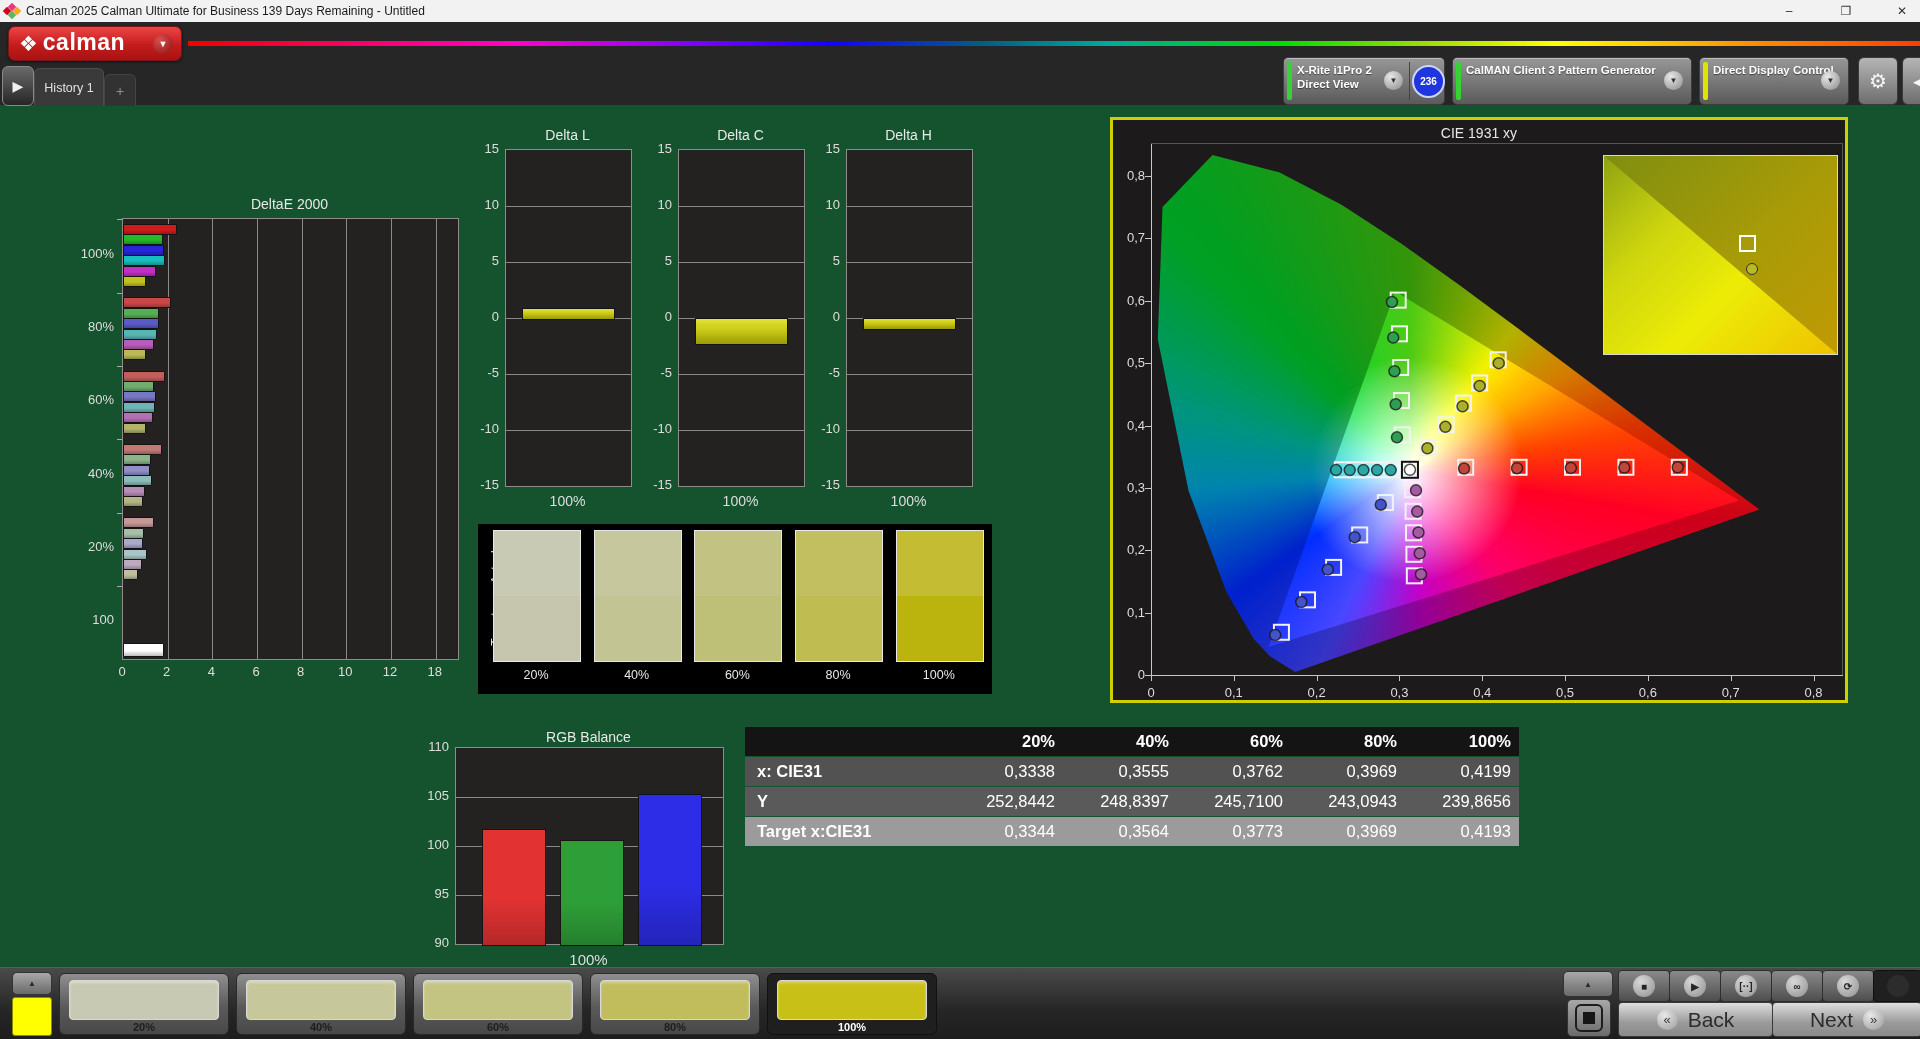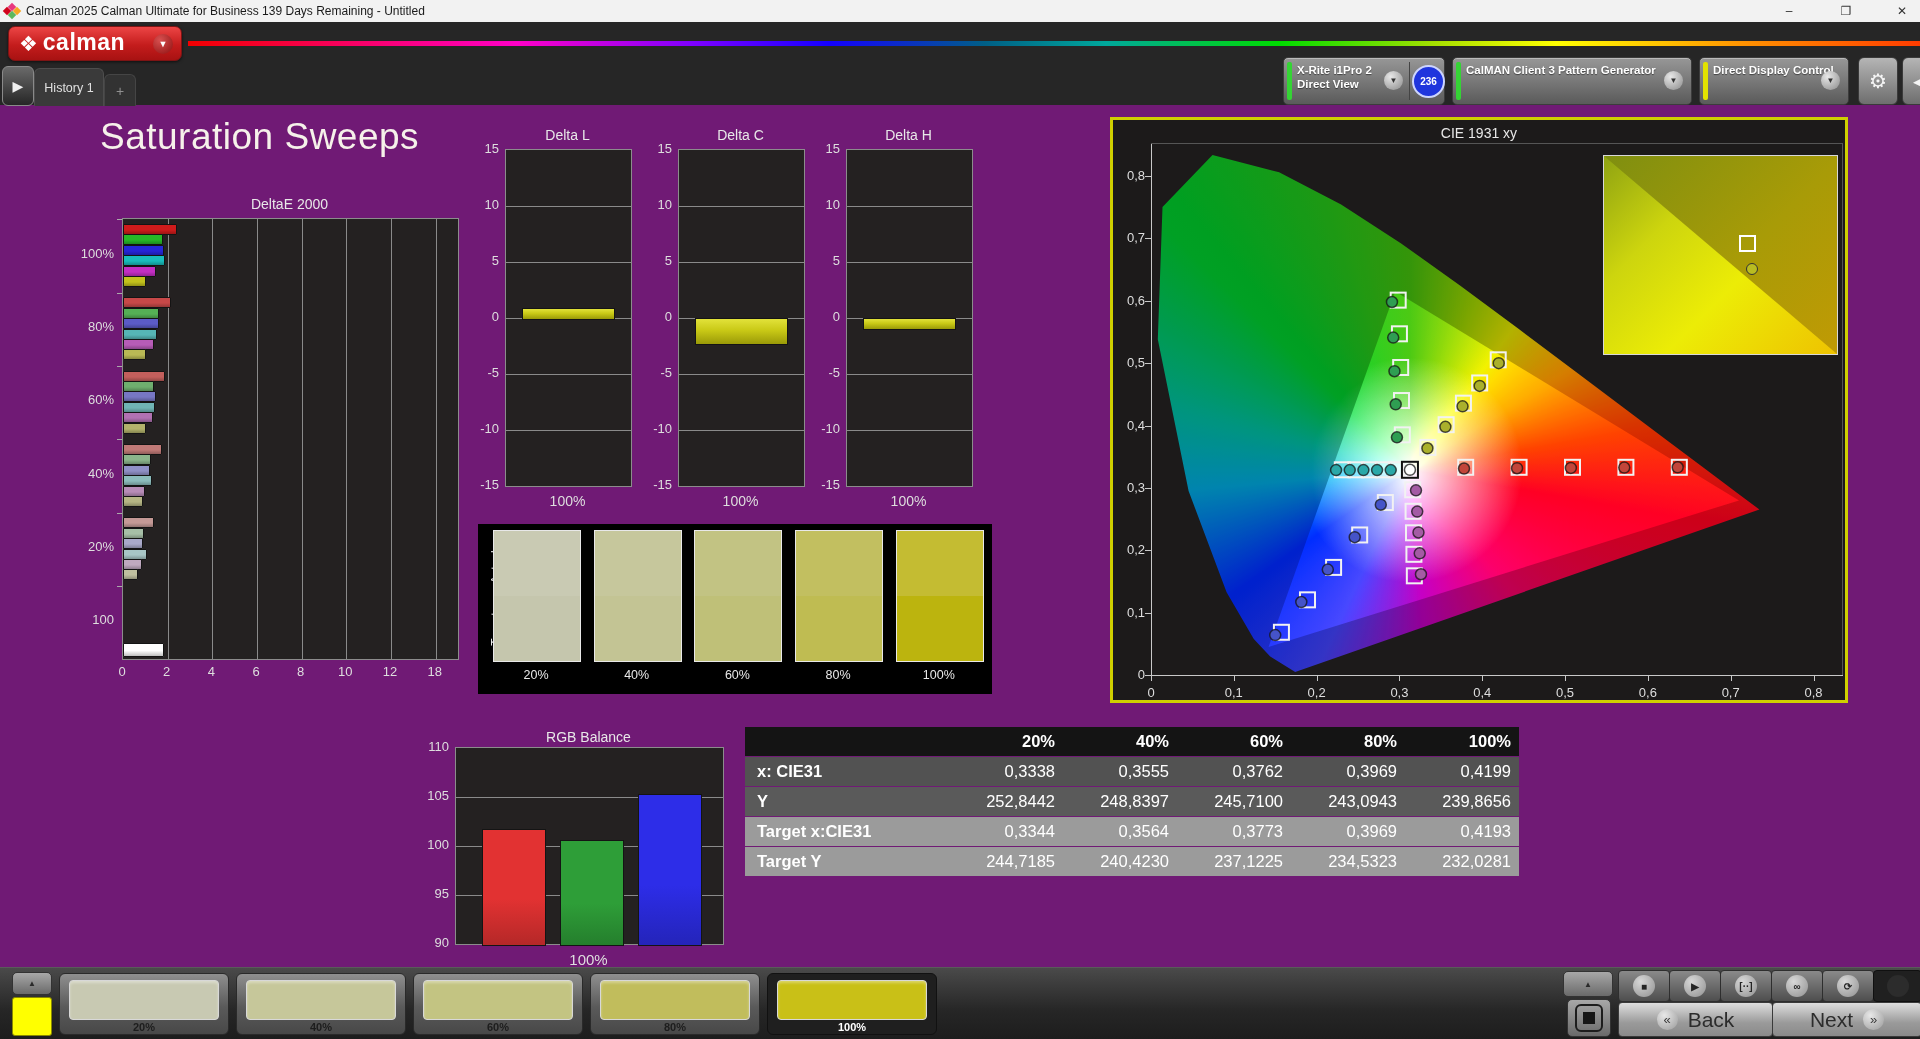--- a/index.html
+++ b/index.html
@@ -1,17 +1,17 @@
 <!DOCTYPE html>
 <html><head>
 <meta charset="utf-8">
 <style>
   html,body{margin:0;padding:0;background:#111;}
   #app{position:relative;width:1920px;height:1039px;overflow:hidden;
-       font-family:"Liberation Sans",sans-serif;background:#701a75;}
+       font-family:"Liberation Sans",sans-serif;background:#14532d;}
   
   .titlebar{position:absolute;left:0;top:0;width:1920px;height:22px;background:#f2f2f2;
             display:flex;align-items:center;}
   .titlebar .ttext{font-size:12px;color:#1a1a1a;margin-left:6px;}
   .win-ctl{position:absolute;top:0;width:34px;height:22px;text-align:center;line-height:22px;
            font-size:12px;color:#333;cursor:default;}
   .applogo{width:14px;height:14px;margin-left:6px;position:relative;}
   .applogo span{position:absolute;width:6px;height:6px;transform:rotate(45deg);}
   
   .topbar{position:absolute;left:0;top:22px;width:1920px;height:83px;background:#262626;}
@@ -162,21 +162,20 @@
     </div>
 
     <div class="sqbtn" style="left:1858px;top:35px;width:38px;height:46px;font-size:20px;">
       <span>⚙</span>
     </div>
     <div class="sqbtn" style="left:1902px;top:35px;width:30px;height:46px;font-size:13px;">
       <span>◀</span>
     </div>
   </div>
 
-  <div class="page-title">Saturation Sweeps</div>
 
   <div id="deltae-chart">
       <div class="chart-title" style="left:122px;top:196px;width:335px;">DeltaE 2000</div>
       <div class="plot" style="left:122px;top:218px;width:335px;height:440px;">
         <div class="gridv" style="left:44.666666666666664px;height:440px;"></div>
         <div class="gridv" style="left:89.33333333333333px;height:440px;"></div>
         <div class="gridv" style="left:134px;height:440px;"></div>
         <div class="gridv" style="left:178.66666666666666px;height:440px;"></div>
         <div class="gridv" style="left:223.33333333333331px;height:440px;"></div>
         <div class="gridv" style="left:268px;height:440px;"></div>
@@ -479,28 +478,20 @@
         <div class="tcell tval" style="">239,8656</div>
       </div>
       <div class="trow" style="background:#9b9b9b;">
         <div class="tcell tlabel" style="">Target x:CIE31</div>
         <div class="tcell tval" style="">0,3344</div>
         <div class="tcell tval" style="">0,3564</div>
         <div class="tcell tval" style="">0,3773</div>
         <div class="tcell tval" style="">0,3969</div>
         <div class="tcell tval" style="">0,4193</div>
       </div>
-      <div class="trow" style="background:#9b9b9b;">
-        <div class="tcell tlabel" style="">Target Y</div>
-        <div class="tcell tval" style="">244,7185</div>
-        <div class="tcell tval" style="">240,4230</div>
-        <div class="tcell tval" style="">237,1225</div>
-        <div class="tcell tval" style="">234,5323</div>
-        <div class="tcell tval" style="">232,0281</div>
-      </div>
     </div>
 
   <div class="bottombar">
     <div class="miniup" style="left:12px;top:4px;width:38px;height:21px;">
       <span>▲</span>
     </div>
     <div class="ybox" style="background: rgb(255, 255, 0);"></div>
     <div id="pattern-buttons">
         <div class="patbtn" style="left:59px;">
           <div class="chip" style="background:#c8c9b2;"></div>

